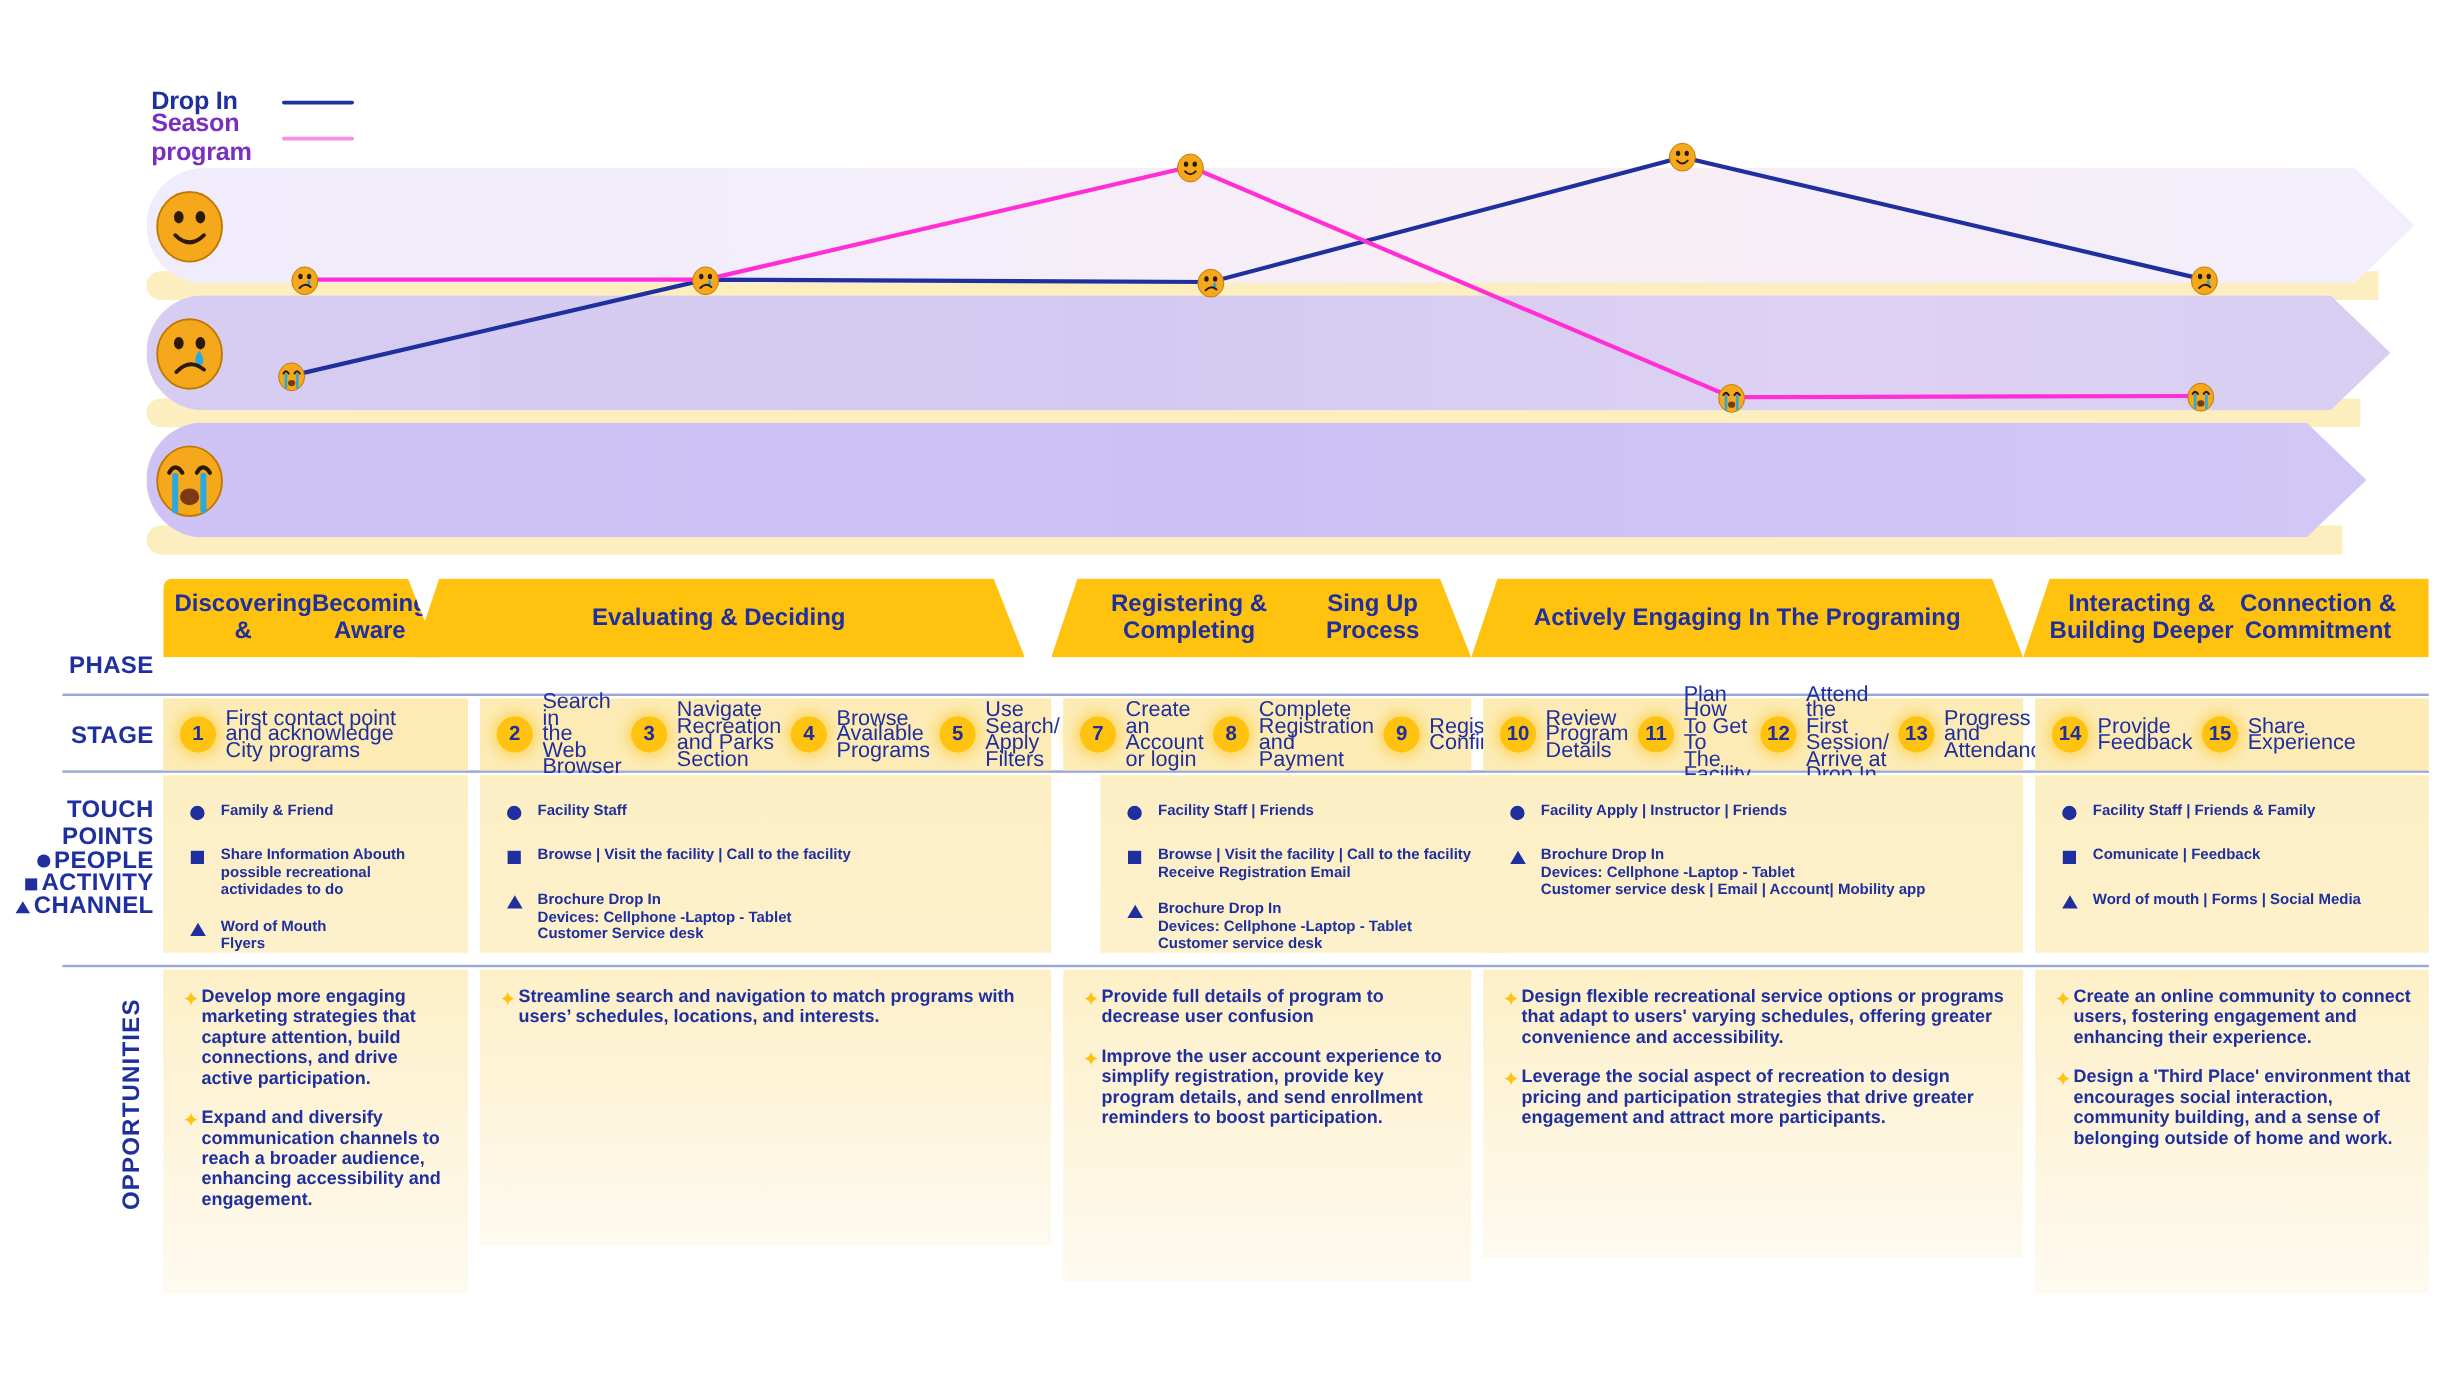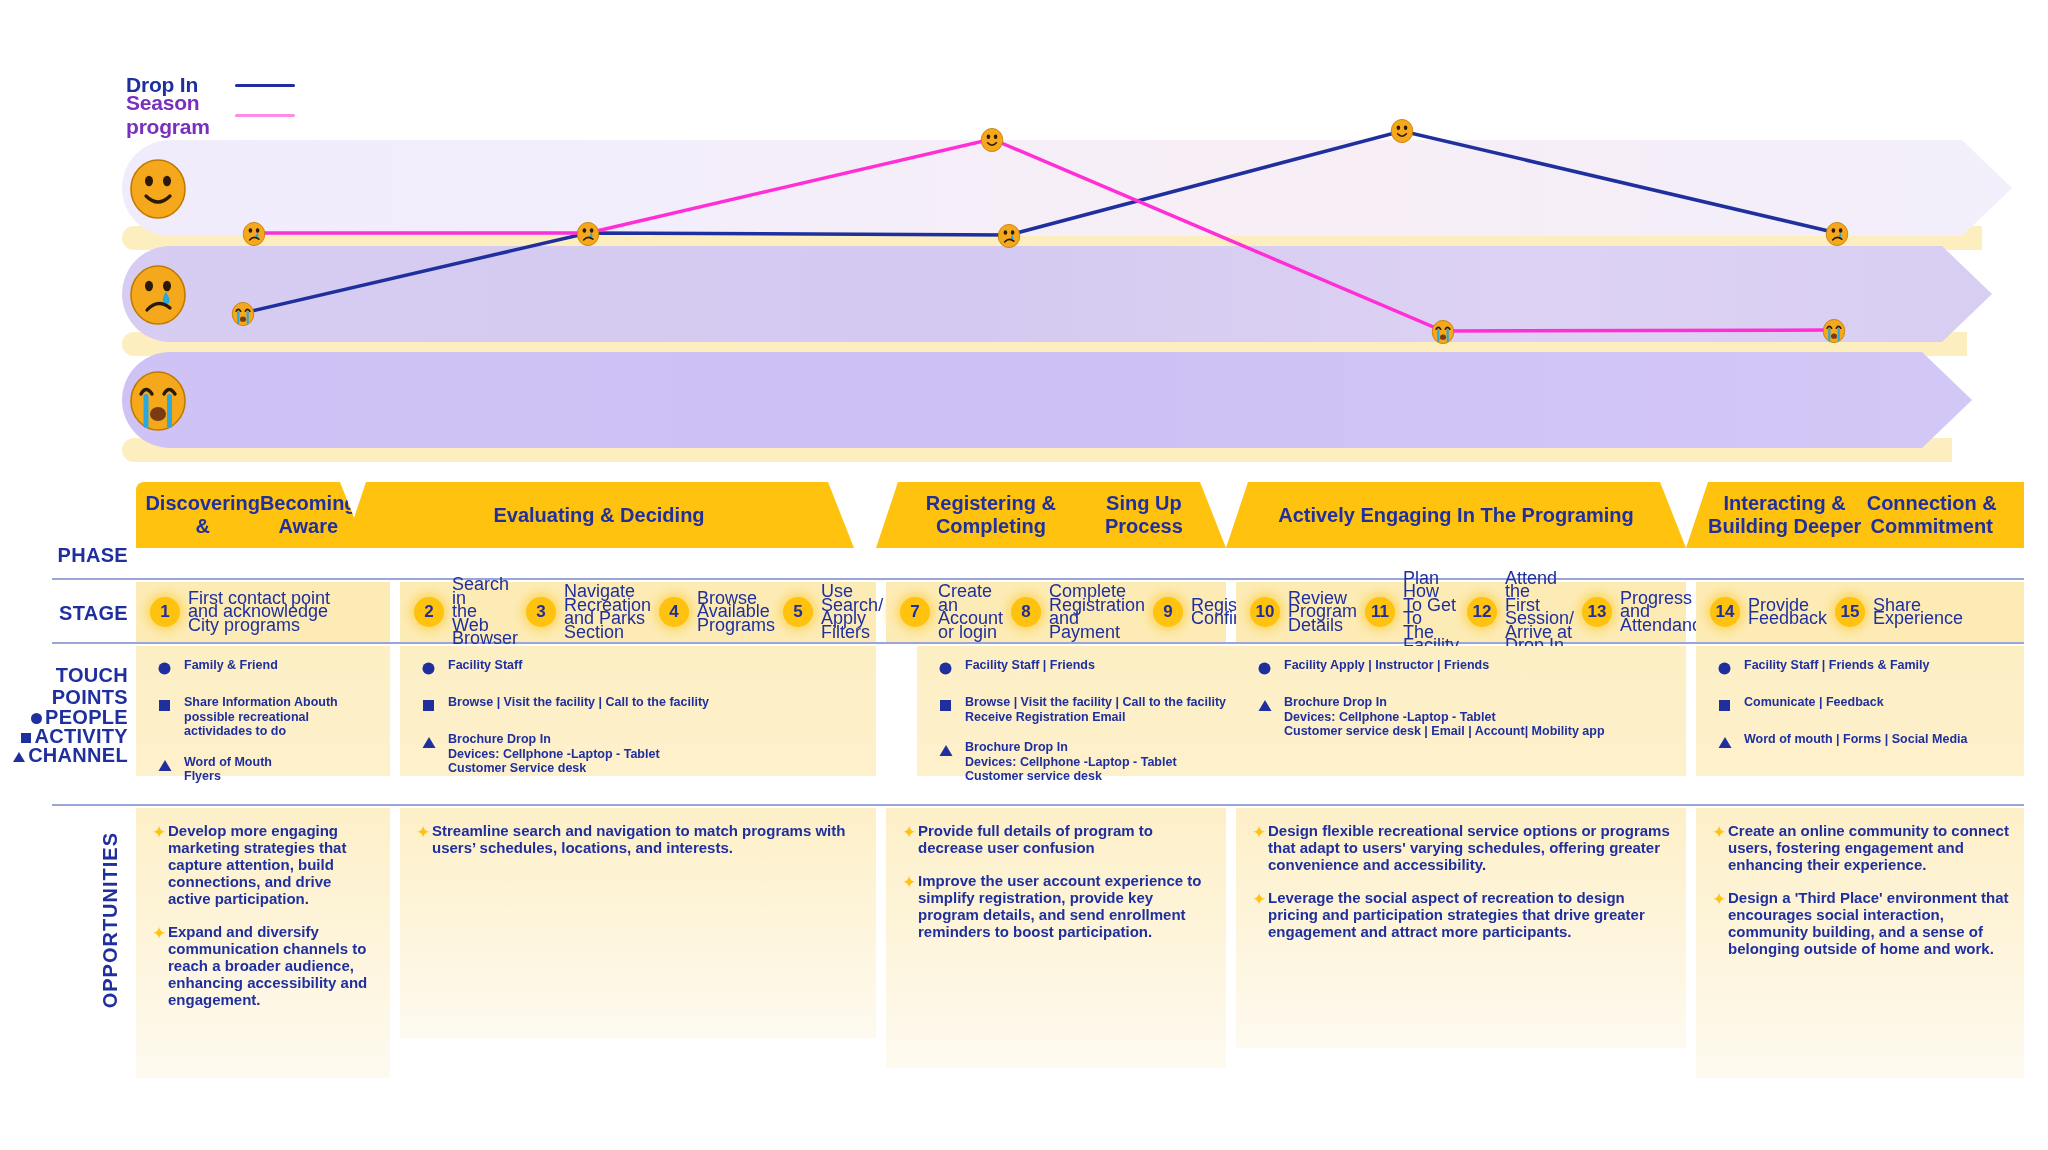--- a/index.html
+++ b/index.html
@@ -124,23 +124,23 @@
     background: #ffc20e; color: #1f2f9e; font-weight: 700; font-size: 17px;
     display: flex; align-items: center; justify-content: center;
     box-shadow: 0 0 9px 4px rgba(255,194,14,0.45);
     margin-right: 8px;
   }
   .stage-text { color: #1f2f9e; font-size: 18px; line-height: 13.5px; font-weight: 500; }
 
   
   .tp-row { position: absolute; left: 0; top: 164px; height: 158px; }
   .tp-cell {
-    position: absolute; top: 0; height: 130px;
+    position: absolute; top: 0; height: 148px;
     background: linear-gradient(180deg,#fdefc4 0%, #fdf1cc 100%);
-    padding: 12px 14px 0 22px;
+    padding: 22px 14px 0 22px;
   }
   .tp-item { display: flex; align-items: flex-start; margin-bottom: 16px; }
   .tp-glyph { flex: 0 0 26px; margin-top: 3px; }
   .tp-text { color: #1f2f9e; font-size: 12.5px; line-height: 14.5px; font-weight: 700; }
 
   
   .opp-row { position: absolute; left: 0; top: 326px; height: 300px; }
   .opp-cell {
     position: absolute; top: 0;
     background: linear-gradient(180deg,#fdf0c8 0%, #fdf5dd 55%, #fefaf0 100%);

